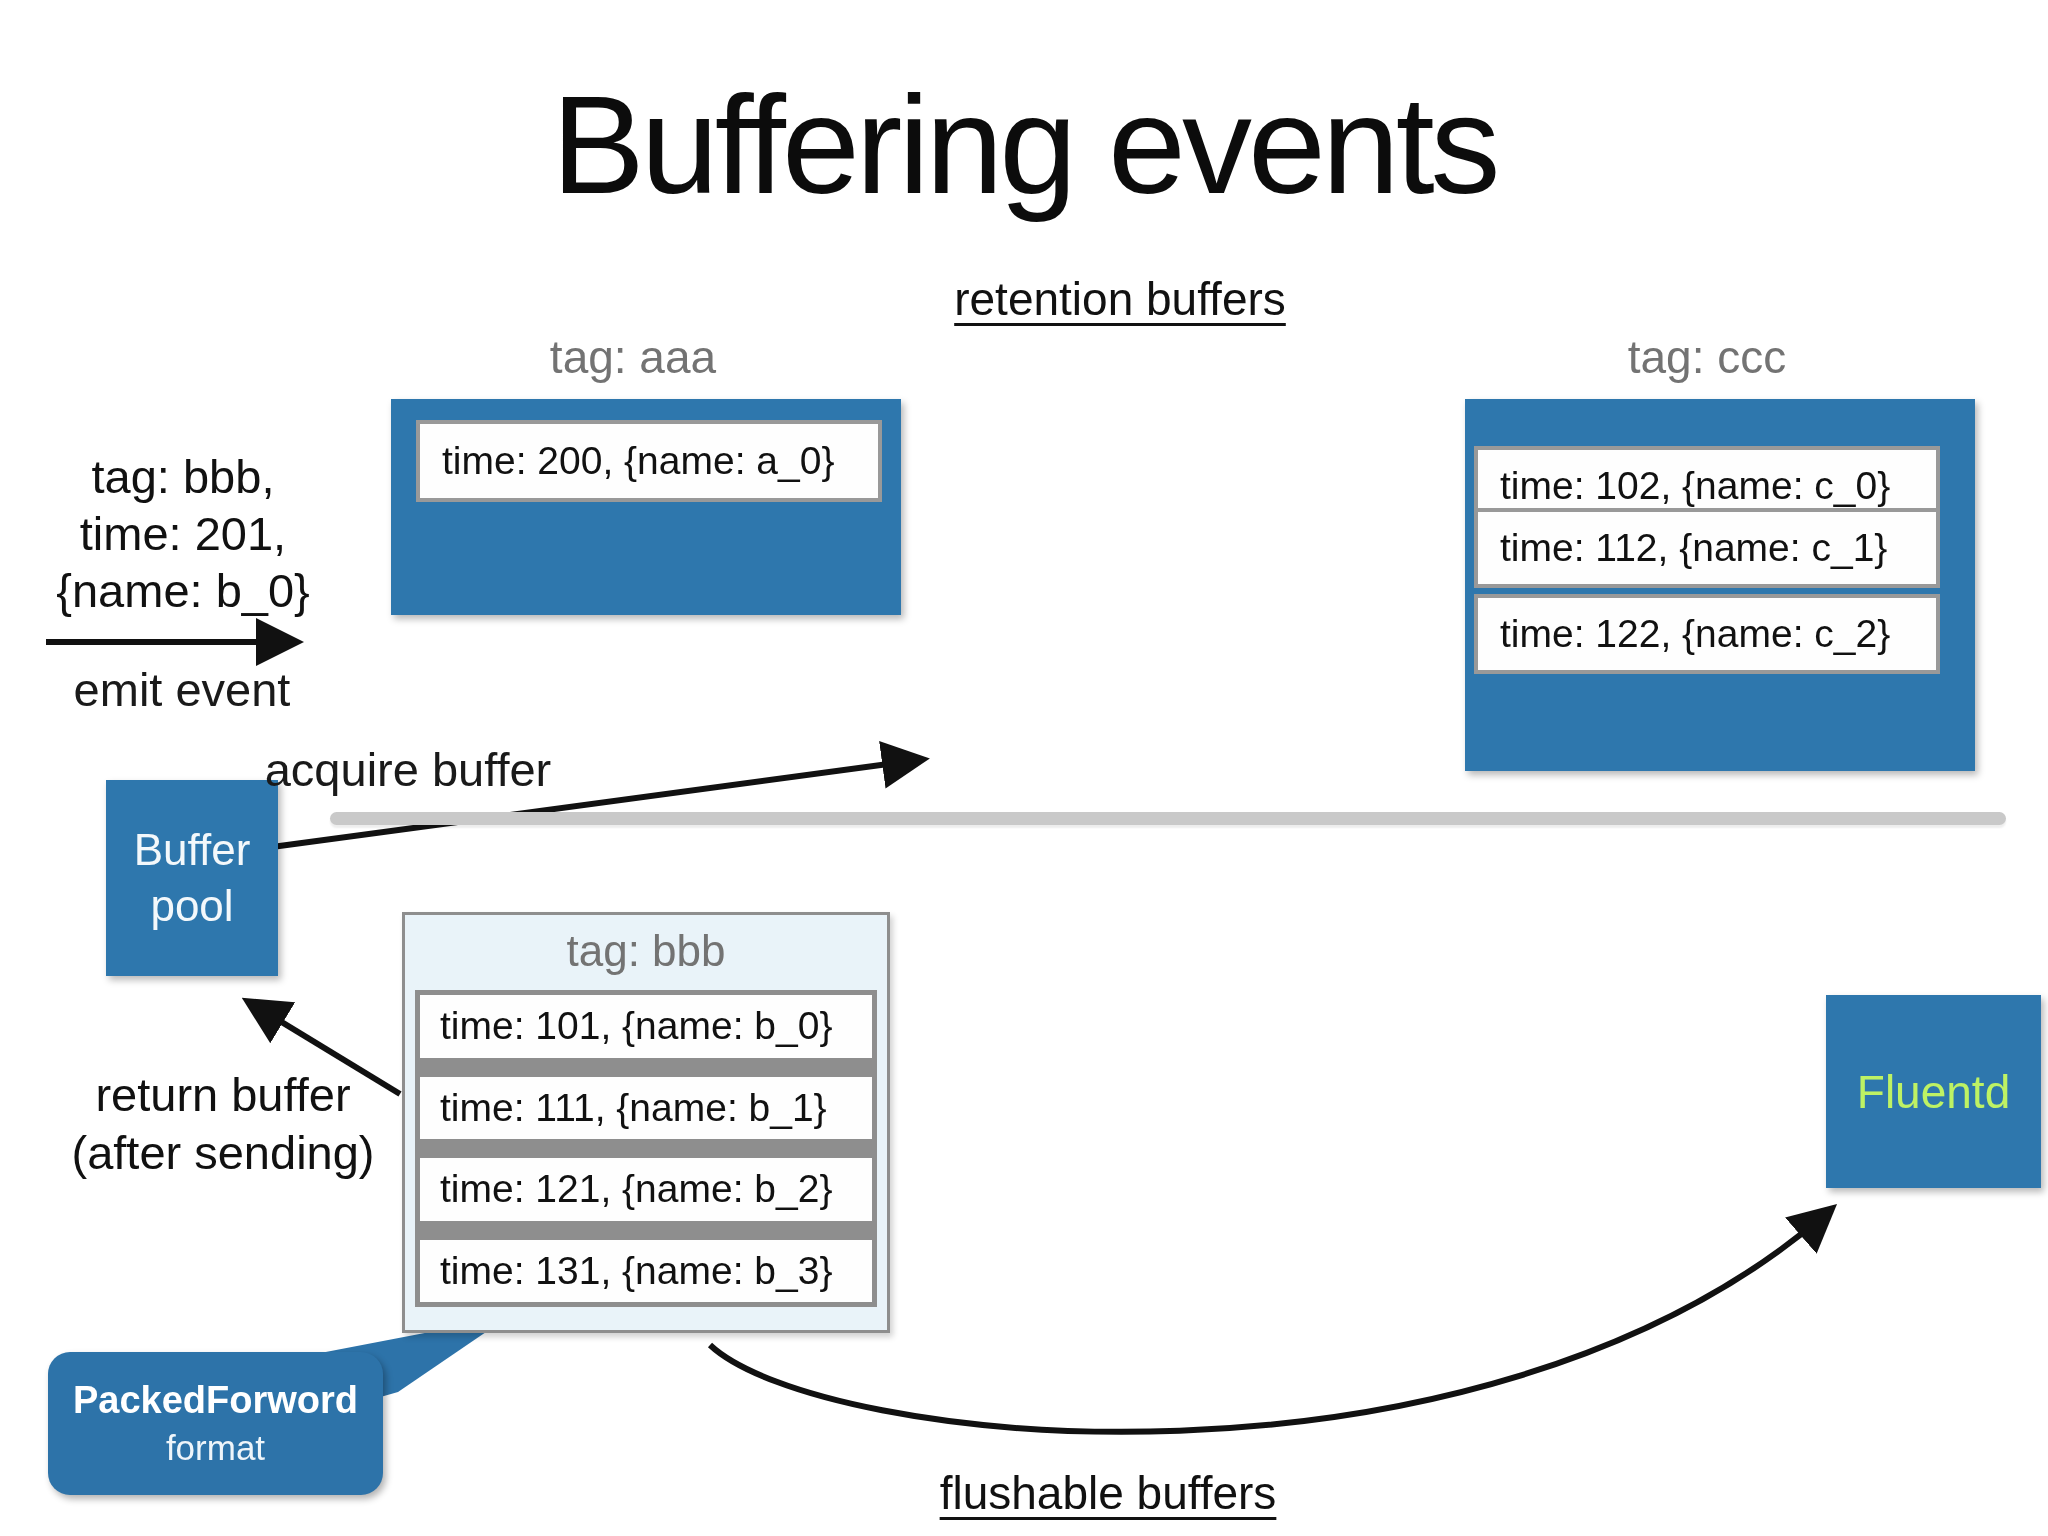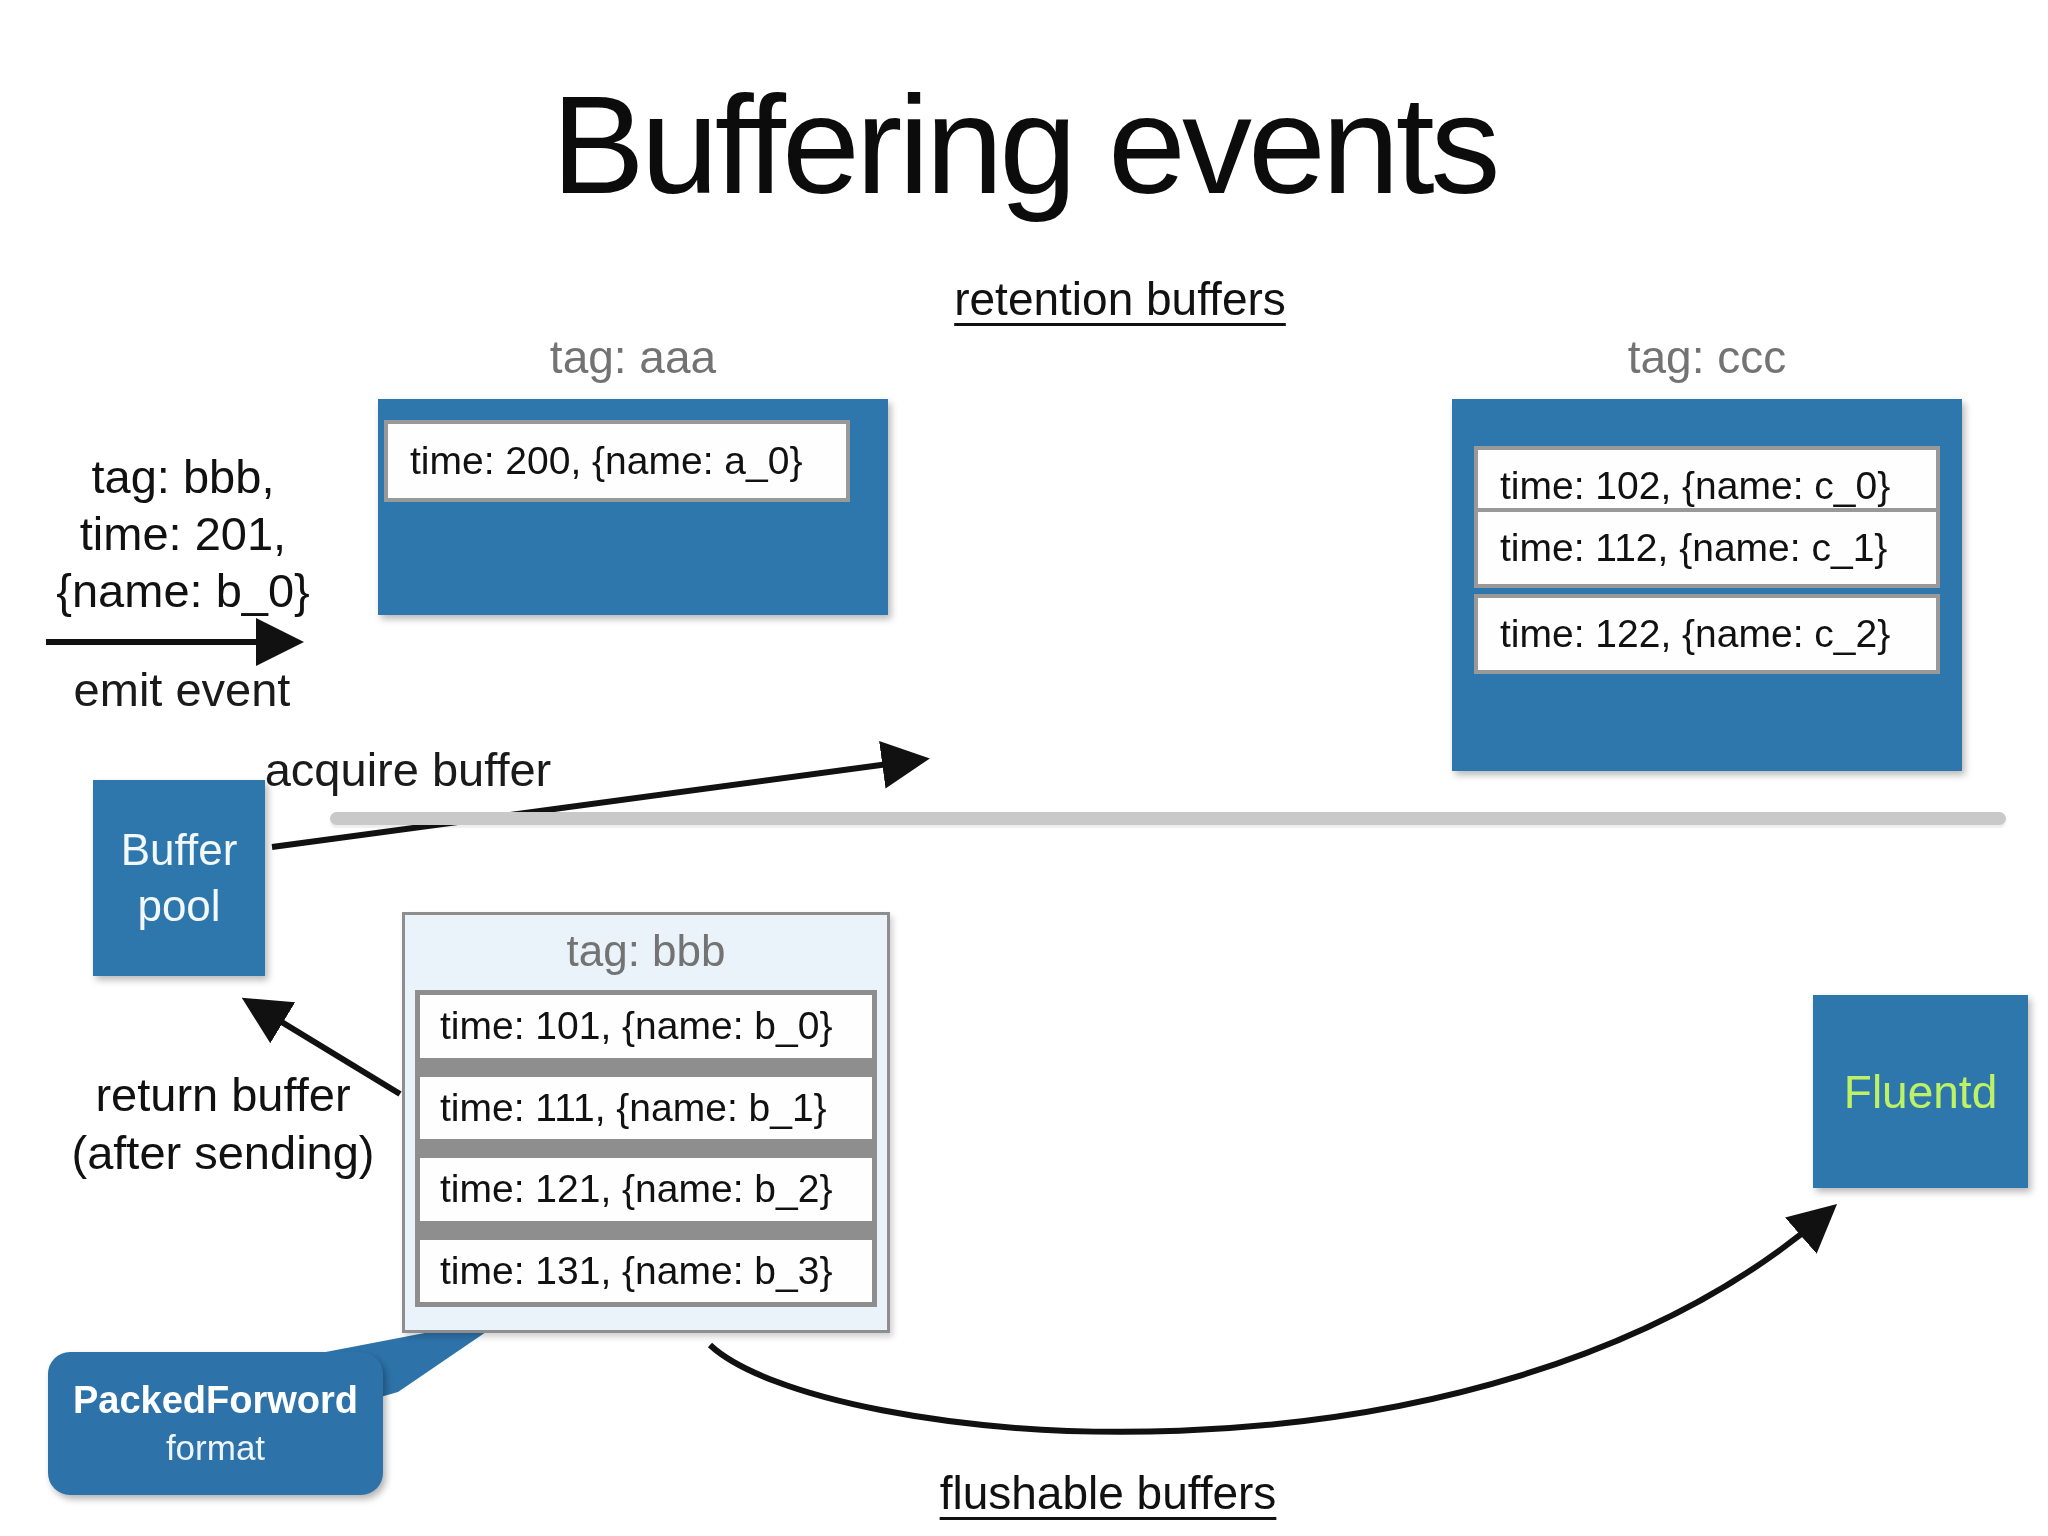--- a/index.html
+++ b/index.html
@@ -27,29 +27,30 @@
   }
   .section-label{
     font-size:46px;color:#111;white-space:nowrap;
     text-decoration:underline;text-decoration-thickness:3px;text-underline-offset:8px;
   }
   .tag-label{font-size:46px;color:#737373;white-space:nowrap;}
 
   .blue-box{
     background:var(--box-blue);
     box-shadow:3px 4px 7px rgba(0,0,0,0.28);
+    margin-left:13px;
   }
   .event-row{
     background:#fefefe;border:4px solid var(--row-border-gray);
     display:flex;align-items:center;padding-left:22px;
     font-size:39px;color:#111;white-space:nowrap;
   }
 
   .aaa-box{left:378px;top:399px;width:510px;height:216px;}
-  .aaa-row{left:384px;top:420px;width:466px;height:82px;}
+  .aaa-row{left:416px;top:420px;width:466px;height:82px;}
 
   .ccc-box{left:1452px;top:399px;width:510px;height:372px;}
   .ccc-row{left:1474px;width:466px;height:80px;}
   .ccc-row-0{top:446px;text-align:center;}
   .ccc-row-1{top:508px;}
   .ccc-row-2{top:594px;}
 
   .emit-block{
     left:183px;top:448px;font-size:47px;line-height:57px;color:#111;white-space:nowrap;
   }

